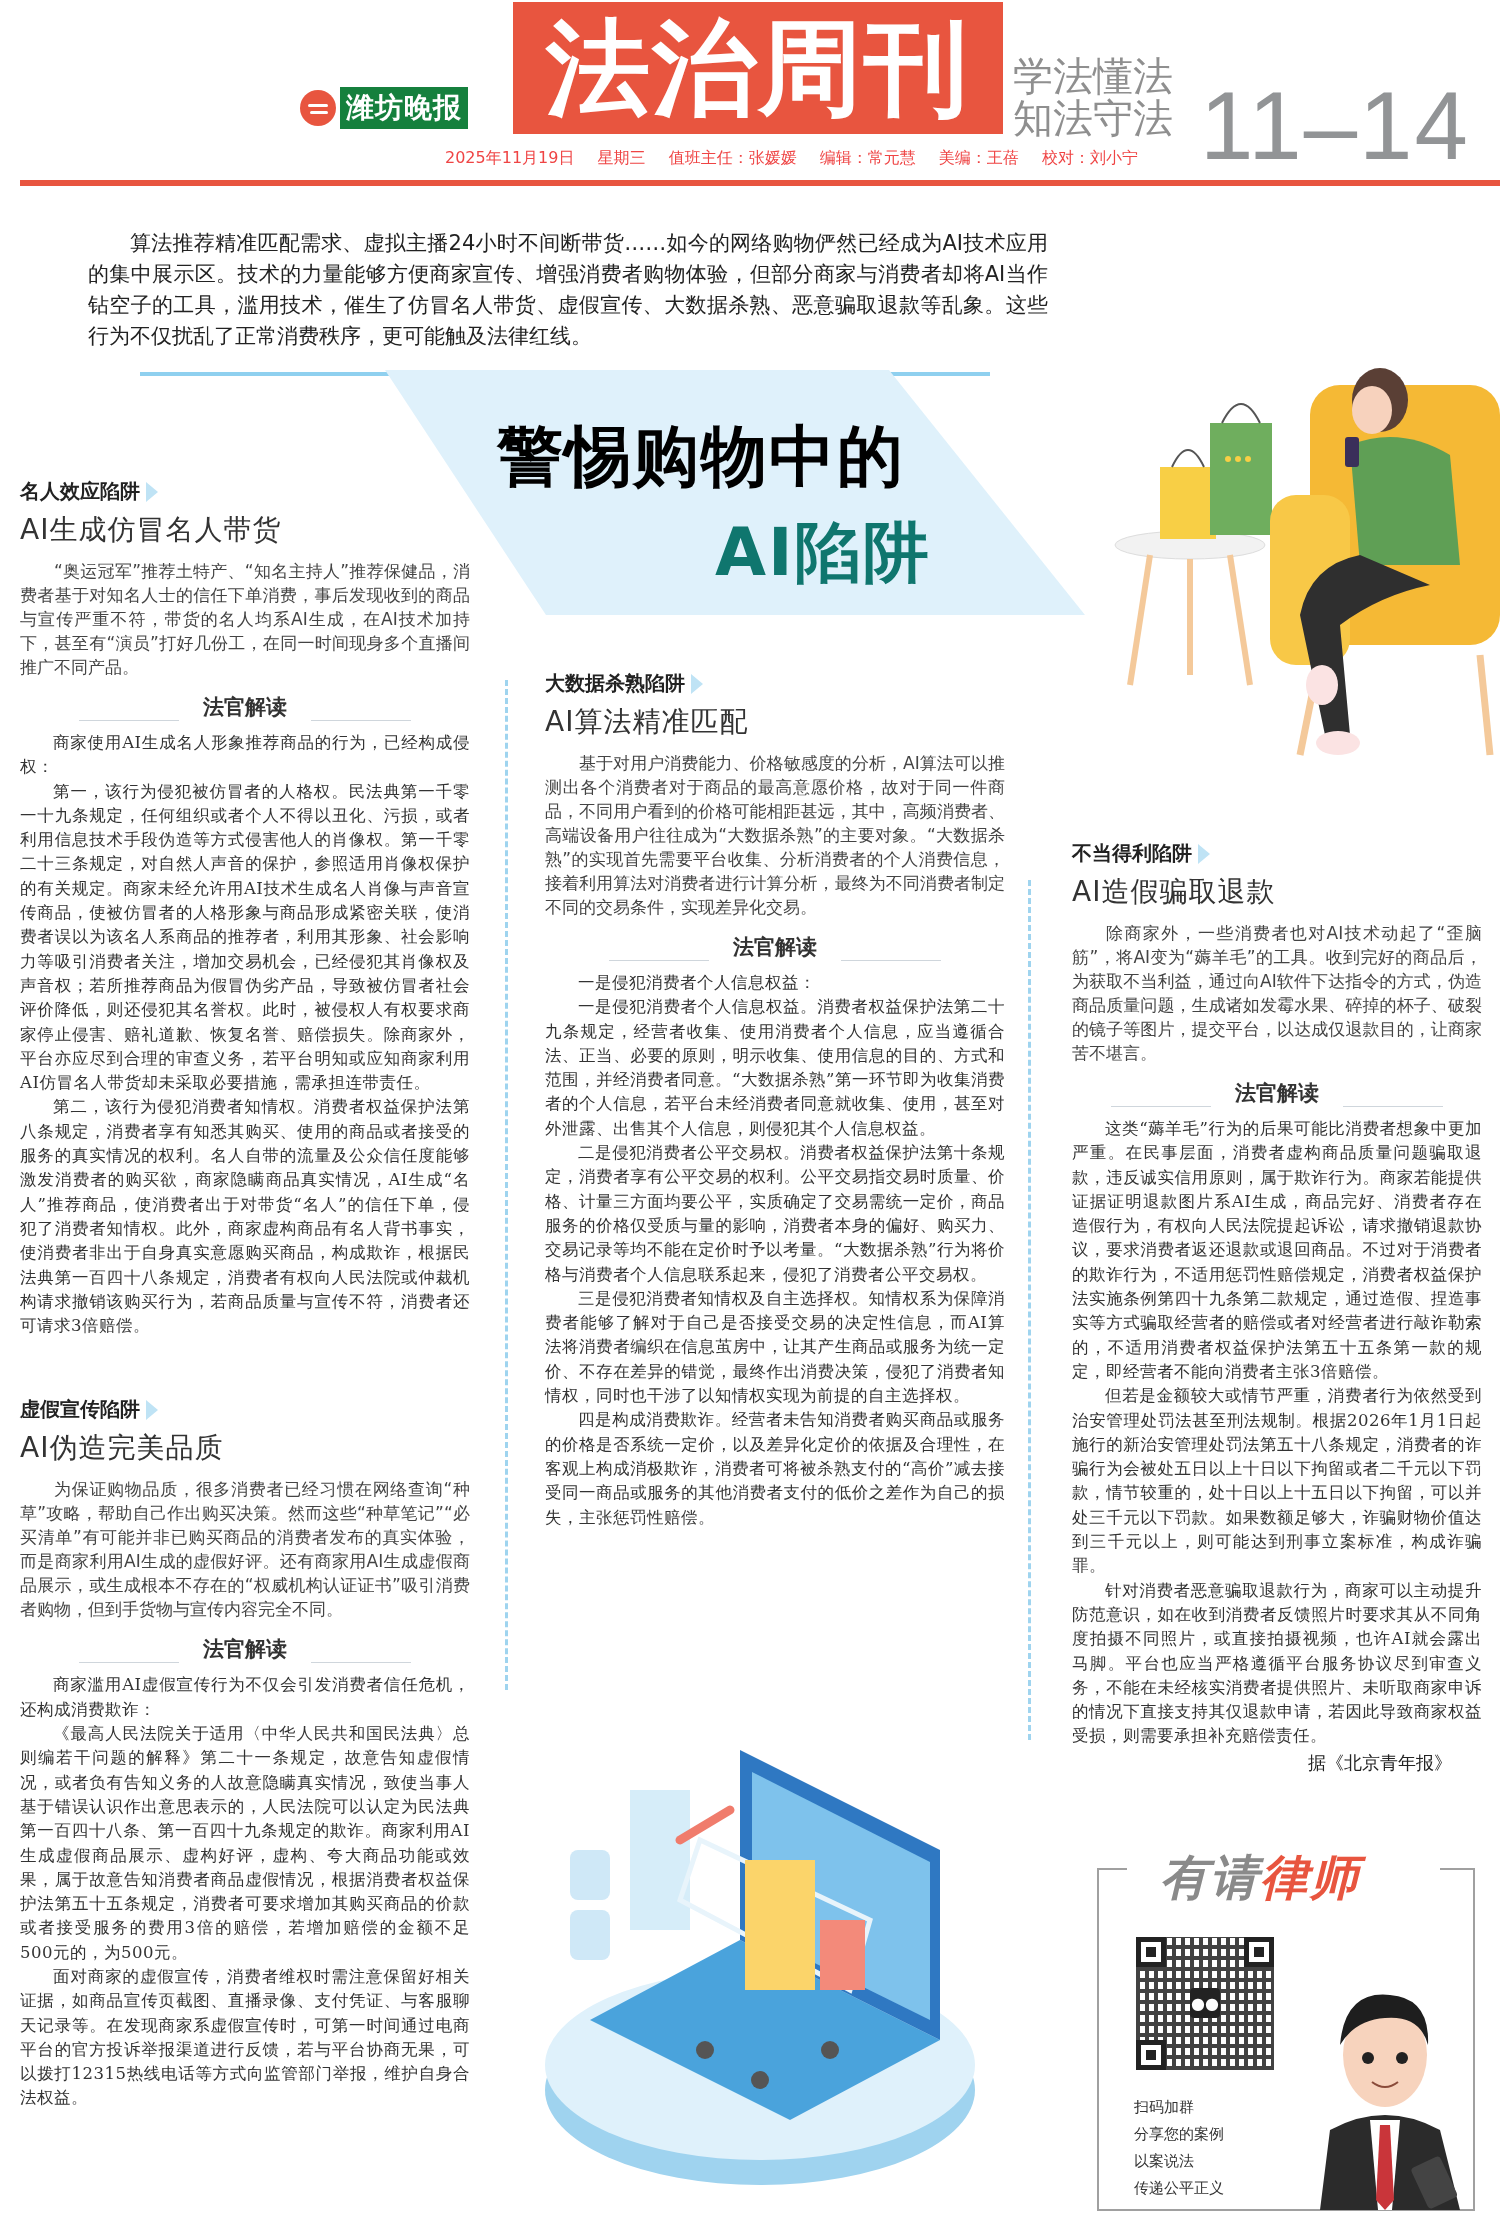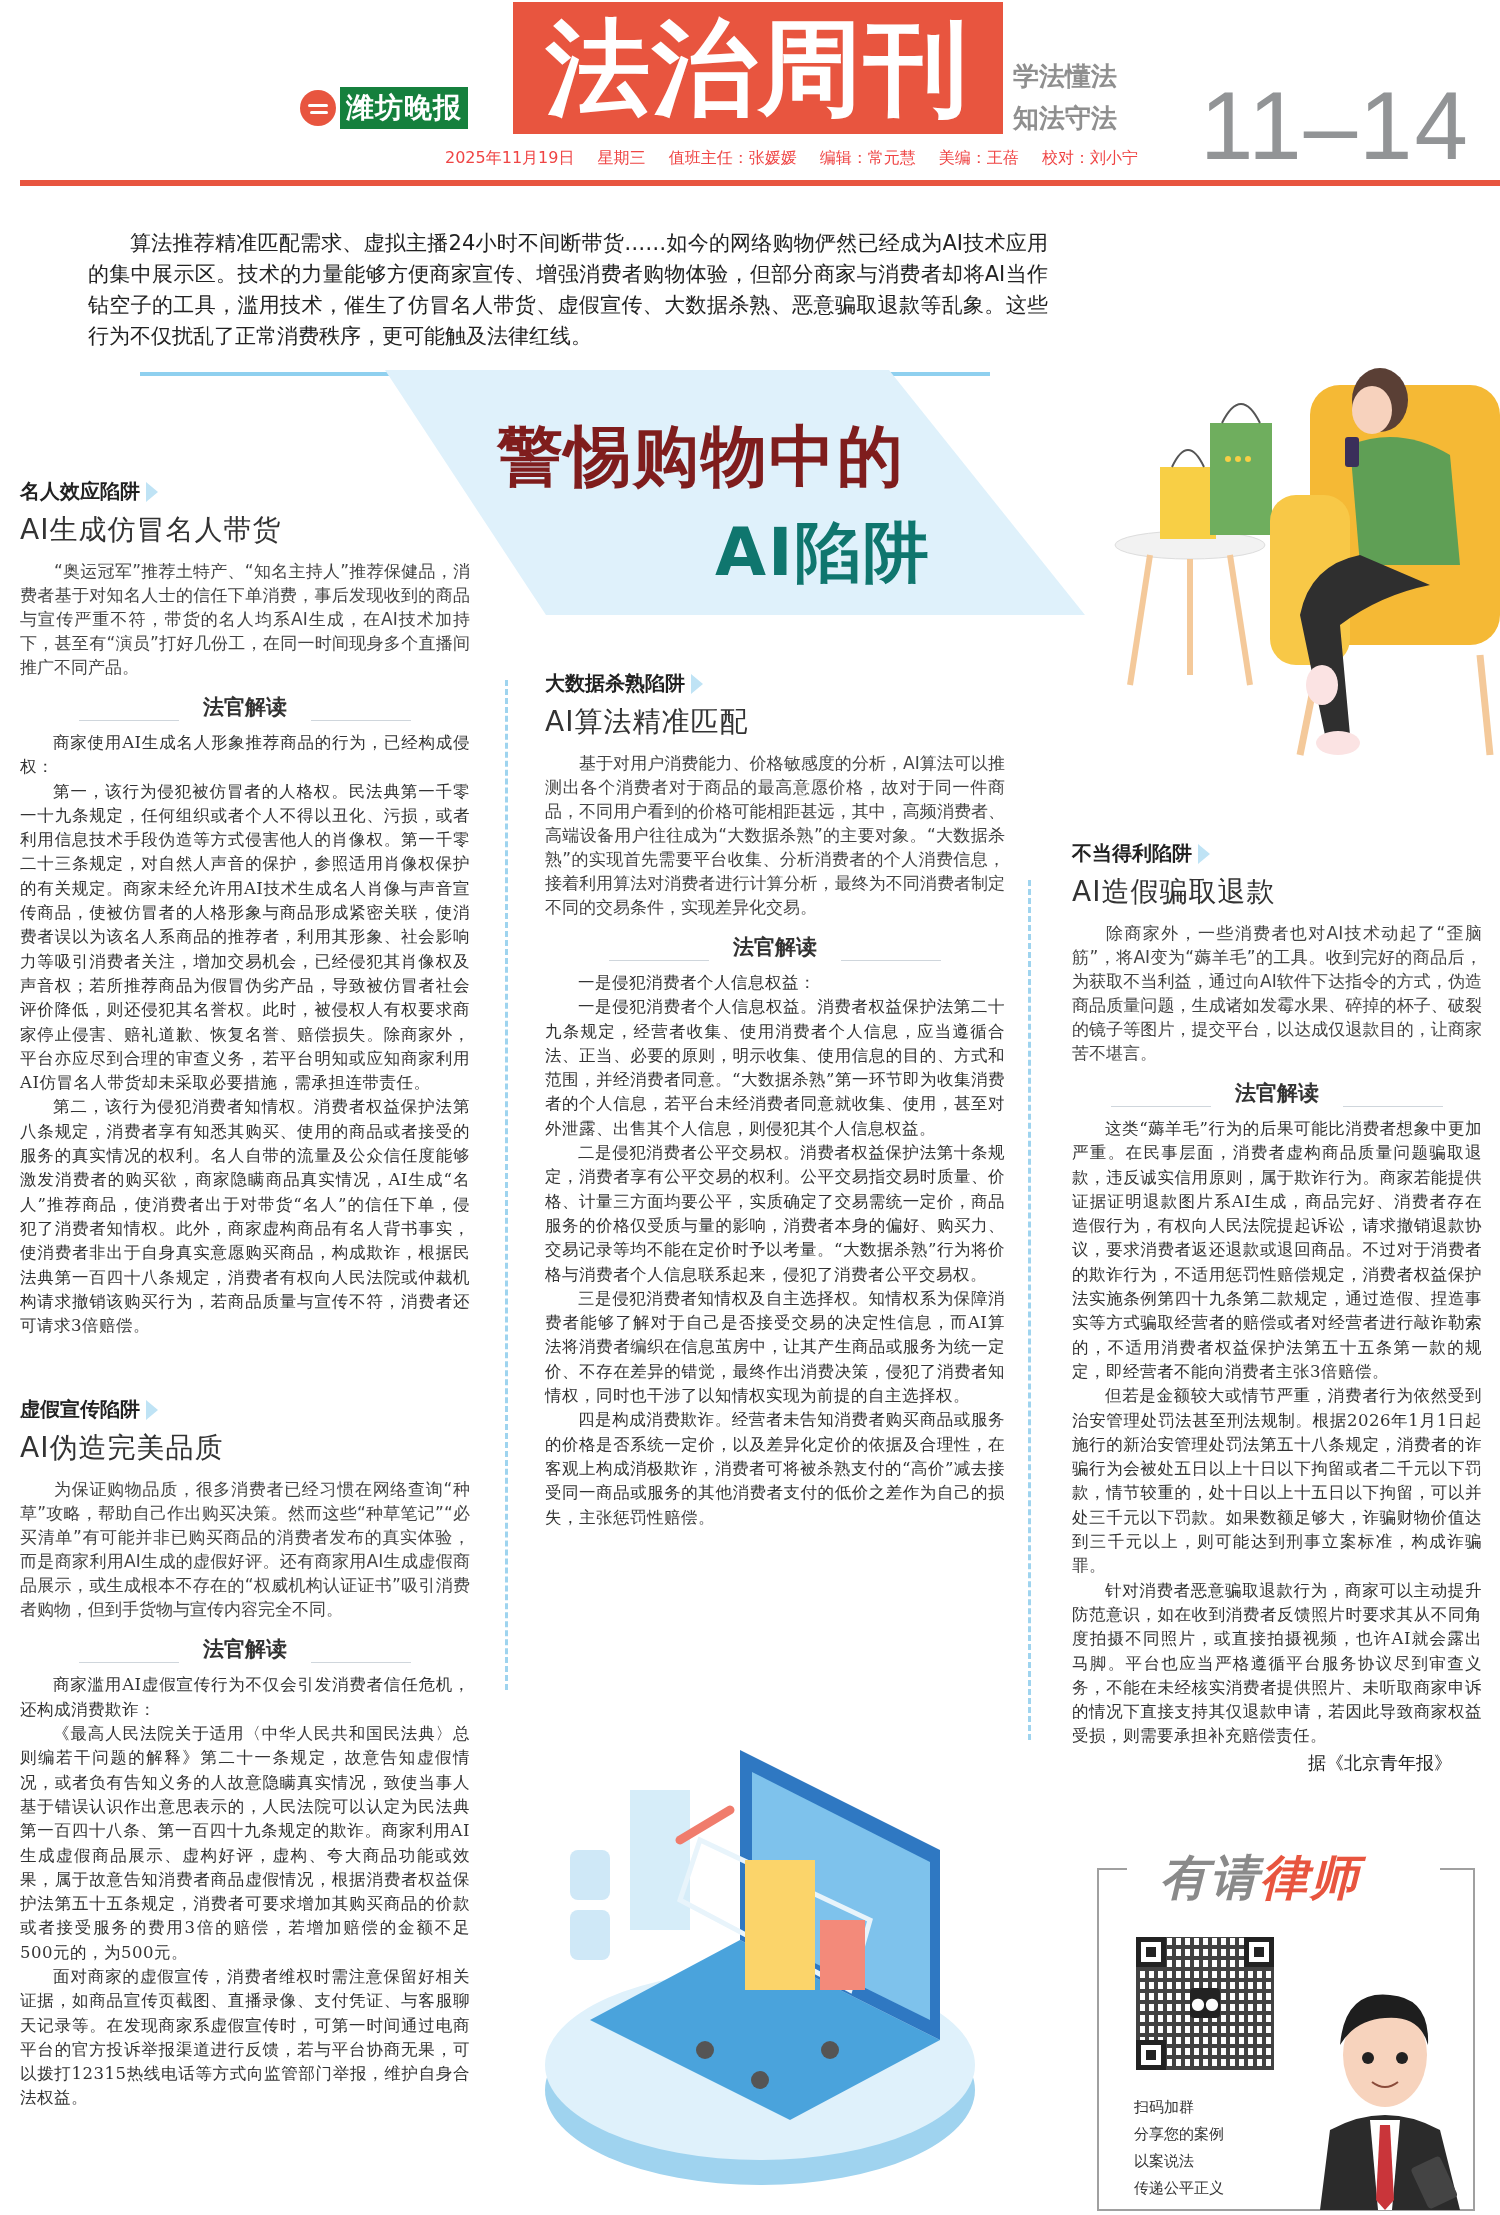--- a/index.html
+++ b/index.html
@@ -8,34 +8,34 @@
 
   
   .masthead { position: absolute; left: 0; top: 0; width: 1500px; height: 180px; }
   .brand { position: absolute; left: 300px; top: 86px; height: 44px; display: flex; align-items: center; }
   .brand-logo { width: 36px; height: 36px; border-radius: 50%; background: #e8553f; position: relative; margin-right: 4px; }
   .brand-logo::before { content: ""; position: absolute; left: 8px; top: 14px; width: 20px; height: 3px; background: #fff; border-radius: 2px; }
   .brand-logo::after { content: ""; position: absolute; left: 10px; top: 21px; width: 18px; height: 3px; background: #fff; border-radius: 2px; }
   .brand-name { background: #15803d; color: #fff; font-weight: bold; font-size: 28px; padding: 2px 6px; letter-spacing: 1px; font-family: "DejaVu Sans", sans-serif; }
   .title-block { position: absolute; left: 513px; top: 2px; width: 490px; height: 132px; background: #e8553f; display: flex; align-items: center; justify-content: center; }
   .title-block span { color: #fff; font-family: "DejaVu Serif", serif; font-weight: bold; font-size: 104px; letter-spacing: 2px; line-height: 1; }
-  .slogan { position: absolute; left: 1013px; top: 55px; color: #8f8f8f; font-weight: bold; font-size: 26px; line-height: 42px; font-family: "DejaVu Sans", sans-serif; }
+  .slogan { position: absolute; left: 1013px; top: 55px; color: #8f8f8f; font-weight: normal; font-size: 40px; line-height: 42px; font-family: "DejaVu Sans", sans-serif; }
   .page-num { position: absolute; left: 1200px; top: 78px; color: #929496; font-size: 96px; font-family: "Liberation Sans", sans-serif; letter-spacing: 2px; line-height: 1; }
   .issue-line { position: absolute; left: 445px; top: 148px; font-size: 16px; color: #ef4444; white-space: nowrap; }
   .issue-line span { margin-right: 18px; }
   .red-rule { position: absolute; left: 20px; top: 180px; width: 1480px; height: 6px; background: #e8553f; }
 
   
   .intro { position: absolute; left: 88px; top: 228px; width: 960px; font-size: 21px; line-height: 31px; color: #222; text-indent: 2em; text-align: justify; }
 
   
   .banner { position: absolute; left: 385px; top: 360px; width: 700px; height: 250px; }
   .banner-bg { position: absolute; left: 0; top: 10px; width: 700px; height: 245px; background: #dff1fb; clip-path: polygon(0 0, 72% 0, 100% 100%, 23% 100%); }
   .banner-line { position: absolute; left: -245px; top: 12px; width: 850px; height: 4px; background: #8fd0ef; }
-  .headline-1 { position: absolute; left: 112px; top: 52px; font-size: 66px; font-weight: bold; color: #7f1d1d; letter-spacing: 2px; white-space: nowrap; }
+  .headline-1 { position: absolute; left: 112px; top: 52px; font-size: 66px; font-weight: bold; color: #000000; letter-spacing: 2px; white-space: nowrap; }
   .headline-2 { position: absolute; left: 330px; top: 148px; font-size: 66px; font-weight: bold; color: #0f766e; letter-spacing: 2px; white-space: nowrap; }
 
   
   .illus-woman { position: absolute; left: 1060px; top: 355px; width: 440px; height: 410px; }
   .illus-laptop { position: absolute; left: 530px; top: 1720px; width: 460px; height: 480px; }
 
   
   .col { position: absolute; }
   .col-left { left: 20px; top: 478px; width: 450px; }
   .col-mid { left: 545px; top: 670px; width: 460px; }

